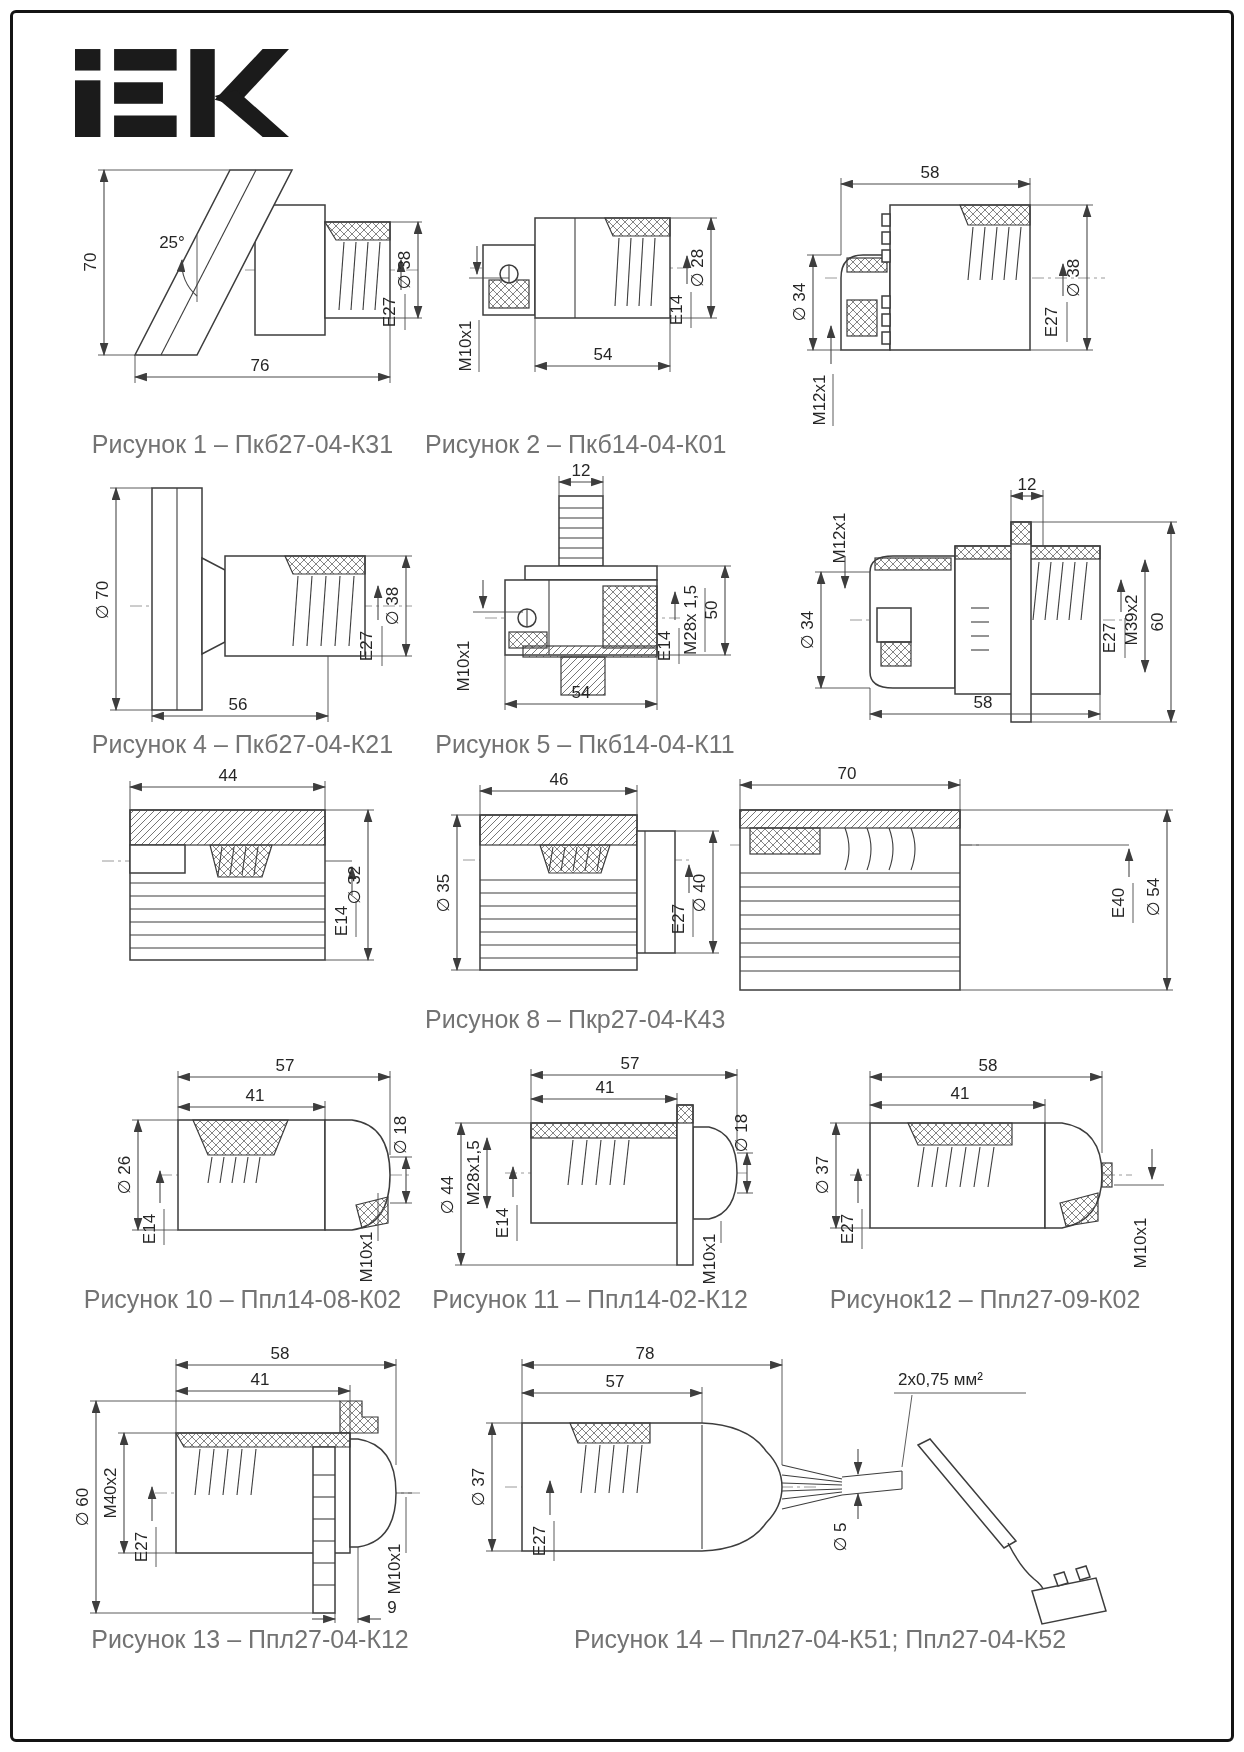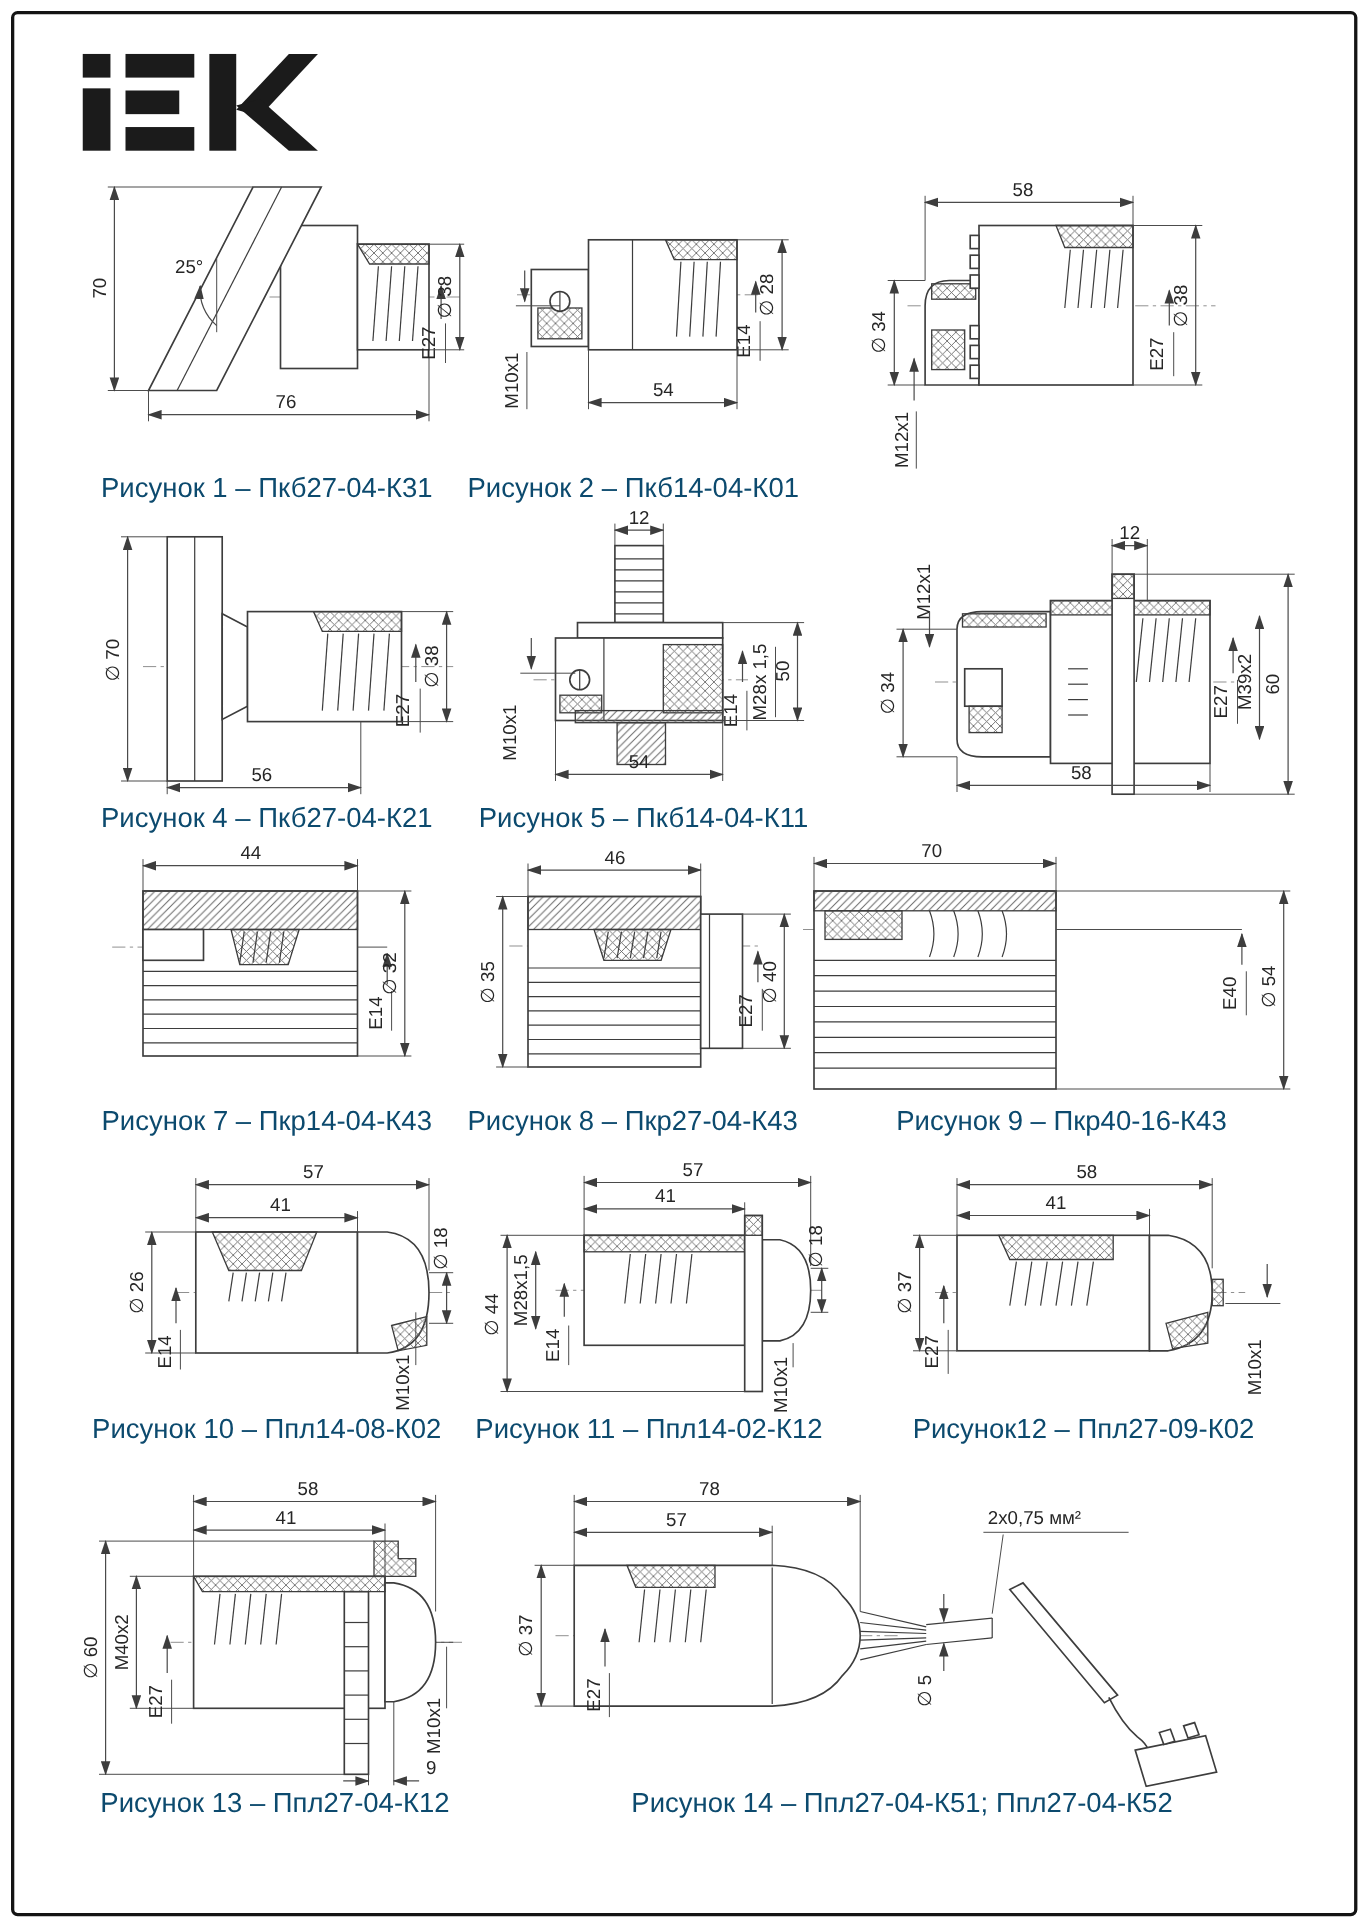--- a/index.html
+++ b/index.html
@@ -1,21 +1,21 @@
 <!DOCTYPE html>
 <html><head>
 <meta charset="utf-8">
 <style>
   html,body{margin:0;padding:0;background:#e8e8e8;}
   #page{position:relative;width:1244px;height:1752px;background:#ffffff;font-family:"Liberation Sans",sans-serif;overflow:hidden;}
   .frame{position:absolute;left:10px;top:10px;right:10px;bottom:10px;border:3px solid #141414;border-radius:6px;pointer-events:none;}
   .logo{position:absolute;left:75px;top:48px;}
   .fig{position:absolute;}
   .fig svg{display:block;}
-  .cap{text-align:center;font-size:25px;color:#0c4a6e;white-space:nowrap;}
+  .cap{text-align:center;font-size:25px;color:#737373;white-space:nowrap;}
   
   .p{fill:#ffffff;stroke:#3d3d3d;stroke-width:1.5;stroke-linejoin:miter;}
   .pn{fill:none;stroke:#3d3d3d;stroke-width:1.5;}
   .t{stroke:#3d3d3d;stroke-width:1.1;fill:none;}
   .hA{fill:url(#xh);stroke:#3d3d3d;stroke-width:1.2;}
   .hB{fill:url(#dh);stroke:#3d3d3d;stroke-width:1.2;}
   .d{stroke:#4a4a4a;stroke-width:1.1;fill:none;}
   .e{stroke:#4a4a4a;stroke-width:0.9;fill:none;}
   .c{stroke:#8f8f8f;stroke-width:0.9;stroke-dasharray:12 4 3 4;fill:none;}
   .lbl{font-family:"Liberation Sans",sans-serif;font-size:17px;fill:#262626;}
@@ -306,21 +306,20 @@
       <text class="lbl" x="168" y="16" text-anchor="middle">44</text>
       <line class="e" x1="265" y1="96" x2="292" y2="96"></line>
       <line class="d" x1="292" y1="130" x2="292" y2="102" marker-end="url(#ar)"></line>
       <line class="e" x1="296" y1="136" x2="296" y2="172"></line>
       <text class="lbl" x="287" y="156" text-anchor="middle" transform="rotate(-90 287 156)">E14</text>
       <line class="e" x1="265" y1="45" x2="314" y2="45"></line>
         <line class="e" x1="265" y1="195" x2="314" y2="195"></line>
       <line class="d" x1="308" y1="45" x2="308" y2="195" marker-start="url(#ar)" marker-end="url(#ar)"></line>
       <text class="lbl" x="300" y="120" text-anchor="middle" transform="rotate(-90 300 120)">∅ 32</text>
     </svg>
-    <div class="cap">Рисунок 7 – Пкр14-04-К43</div>
   </div>
 
   <div class="fig" style="left:425px;top:765px;width:300px;height:270px">
     <svg width="300" height="240" viewBox="0 0 300 240">
       <line class="c" x1="38" y1="95" x2="268" y2="95"></line>
       <rect class="p" x="55" y="50" width="157" height="155"></rect>
       <rect class="hB" x="55" y="50" width="157" height="30"></rect>
       <polygon class="hA" points="115,80 185,80 176,108 124,108"></polygon>
       <line class="t" x1="128" y1="82" x2="124" y2="106"></line>
         <line class="t" x1="140" y1="82" x2="136" y2="106"></line>
@@ -379,21 +378,20 @@
       <text class="lbl" x="122" y="14" text-anchor="middle">70</text>
       <line class="e" x1="235" y1="80" x2="404" y2="80"></line>
       <line class="d" x1="404" y1="112" x2="404" y2="84" marker-end="url(#ar)"></line>
       <line class="e" x1="408" y1="118" x2="408" y2="158"></line>
       <text class="lbl" x="399" y="138" text-anchor="middle" transform="rotate(-90 399 138)">E40</text>
       <line class="e" x1="235" y1="45" x2="448" y2="45"></line>
         <line class="e" x1="235" y1="225" x2="448" y2="225"></line>
       <line class="d" x1="442" y1="45" x2="442" y2="225" marker-start="url(#ar)" marker-end="url(#ar)"></line>
       <text class="lbl" x="434" y="132" text-anchor="middle" transform="rotate(-90 434 132)">∅ 54</text>
     </svg>
-    <div class="cap">Рисунок 9 – Пкр40-16-К43</div>
   </div>
 
   <div class="fig" style="left:60px;top:1045px;width:365px;height:270px">
     <svg width="365" height="240" viewBox="0 0 365 240">
       <line class="c" x1="100" y1="130" x2="352" y2="130"></line>
       <rect class="p" x="118" y="75" width="147" height="110"></rect>
       <path class="p" d="M265,75 H292 Q330,80 330,130 Q330,180 292,185 H265 Z"></path>
       <polygon class="hA" points="133,75 228,75 214,110 148,110"></polygon>
       <line class="t" x1="152" y1="112" x2="148" y2="138"></line>
         <line class="t" x1="164" y1="112" x2="160" y2="138"></line>

